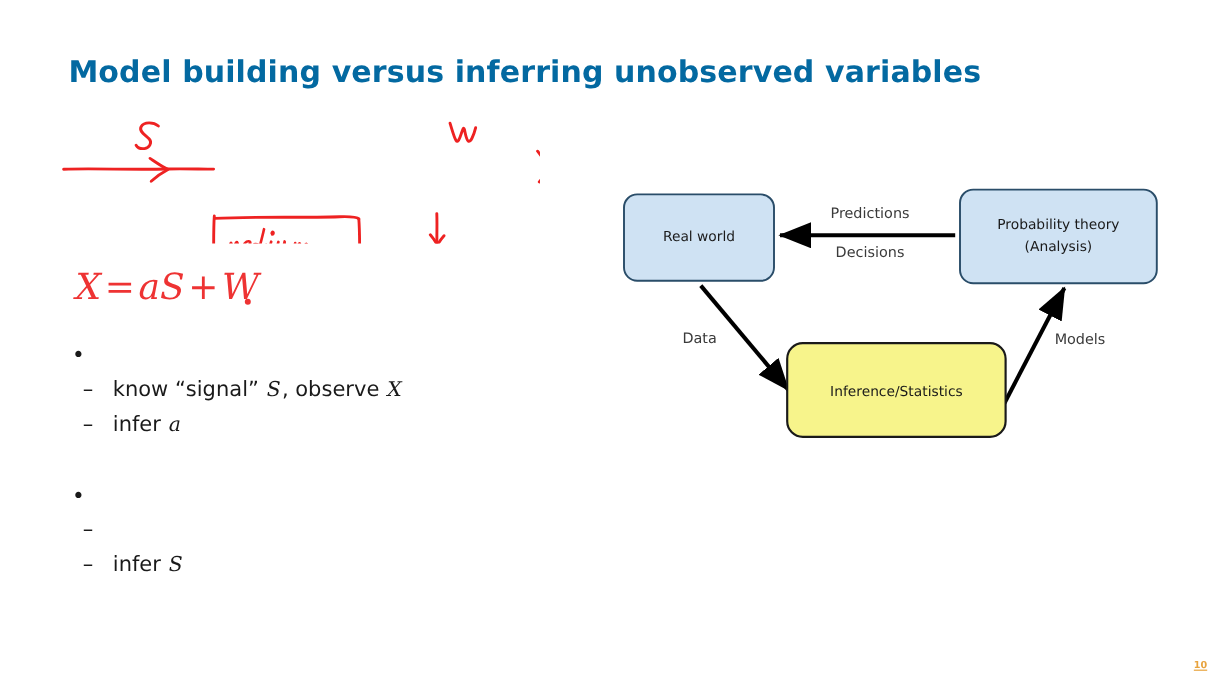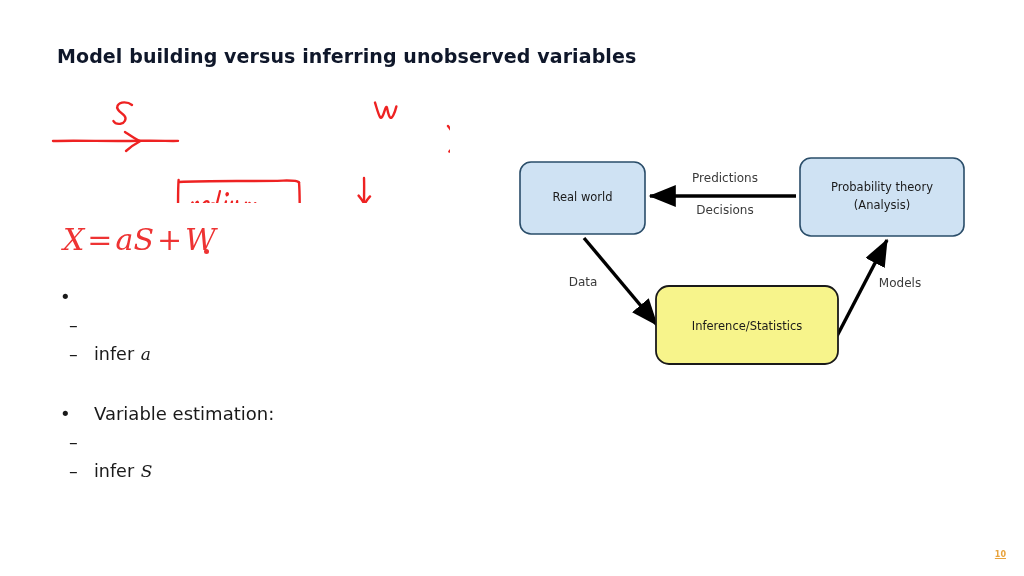--- a/index.html
+++ b/index.html
@@ -15,24 +15,24 @@
     overflow: hidden;
     font-family: "DejaVu Sans", sans-serif;
     color: #111111;
   }
 
   
   #slide-title {
     position: absolute;
     left: 57px;
     top: 45px;
-    font-size: 19px;
+    font-size: 25px;
     font-weight: bold;
     letter-spacing: 0.1px;
-    color: #0f172a;
+    color: #0369a1;
     white-space: nowrap;
   }
 
   
   #block-diagram {
     position: absolute;
     left: 50px;
     top: 78px;
     width: 400px;
     height: 125px;
@@ -198,31 +198,31 @@
 </div>
 
 <div id="bullet-list">
 
   <div class="bullet-group">
     <div class="bullet-row">
       <span class="marker">•</span>
     </div>
     <div class="bullet-row sub">
       <span class="marker">–</span>
+      <span><span>know “signal” </span><span class="mathvar">S</span><span>, observe </span><span class="mathvar">X</span></span>
     </div>
     <div class="bullet-row sub">
       <span class="marker">–</span>
       <span><span>infer </span><span class="mathvar">a</span></span>
     </div>
   </div>
 
   <div class="bullet-group">
     <div class="bullet-row">
       <span class="marker">•</span>
-      <span>Variable estimation:</span>
     </div>
     <div class="bullet-row sub">
       <span class="marker">–</span>
     </div>
     <div class="bullet-row sub">
       <span class="marker">–</span>
       <span><span>infer </span><span class="mathvar">S</span></span>
     </div>
   </div>
 

